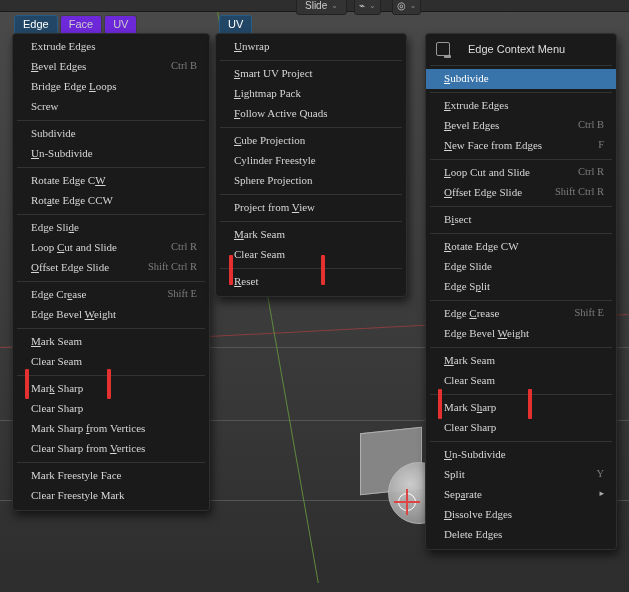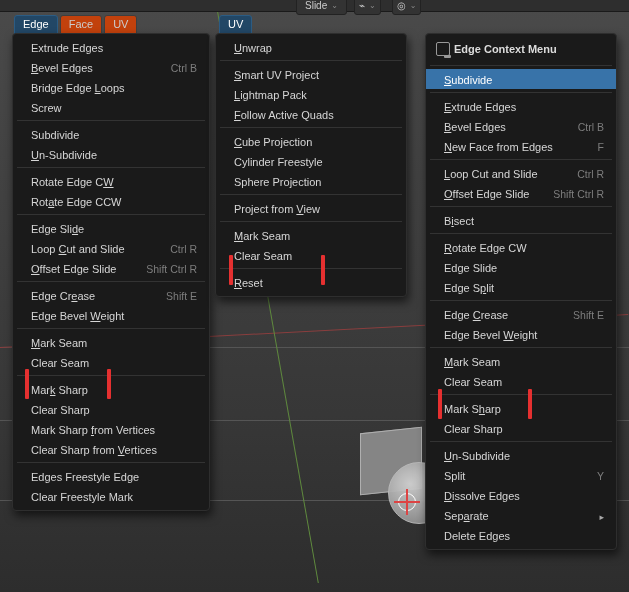--- a/index.html
+++ b/index.html
@@ -84,21 +84,21 @@
   
   .tab-row {
     position: absolute;
     display: flex;
     gap: 2px;
   }
   .tab-btn {
     padding: 3px 8px 4px 8px;
     border: 1px solid #3e3e3e;
     border-radius: 3px 3px 0 0;
-    background: #c2410c;
+    background: #6d28d9;
     color: #ccc;
     line-height: 1;
   }
   .tab-btn.active {
     background: #224766;
     border-color: #2b5c84;
     color: #fff;
   }
 
   
@@ -106,45 +106,45 @@
     position: absolute;
     background: #1a1a1a;
     border: 1px solid #2e2e2e;
     border-radius: 4px;
     box-shadow: 2px 5px 10px rgba(0,0,0,.6);
     padding: 3px 0 4px 0;
   }
   .menu-title {
     display:flex;
     align-items:center;
-    gap:4px;
+    gap:18px;
     padding: 5px 10px 6px 10px;
     color: #ddd;
     font-size: 11px;
-    font-weight: bold;
   }
   .menu-title .ico {
     display:inline-block;
     width:12px;height:12px;
     border:1px solid #999;
     border-radius:2px;
     position:relative;
   }
   .menu-title .ico::after{
     content:'';position:absolute;right:-2px;bottom:-3px;width:7px;height:3px;
     background:#999;border-radius:1px;
   }
   .menu .item {
     display: flex;
-    align-items: flex-end;
+    align-items: flex-start;
     justify-content: space-between;
     padding: 3px 12px 3px 18px;
     min-height: 14px;
     color: #d6d6d6;
     white-space: nowrap;
+    font-family: Liberation Serif, serif;
   }
   .menu .item .lbl { flex: 1; }
   .menu .item .sc  { color: #7d7d7d; padding-left: 20px; font-size: 10.5px; }
   .menu .item.arrow::after {
     content: '▸';
     color: #aaa;
     padding-left: 10px;
     font-size: 9px;
   }
   .menu .item.hl {
@@ -267,21 +267,21 @@
       <span class="lbl">Clear Sharp</span>
     </div>
   <div class="item">
       <span class="lbl">Mark Sharp <u>f</u>rom Vertices</span>
     </div>
   <div class="item">
       <span class="lbl">Clear Sharp from <u>V</u>ertices</span>
     </div>
   <div class="sep"></div>
   <div class="item">
-      <span class="lbl">Edges Freestyle Edge</span>
+      <span class="lbl">Mark Freestyle Face</span>
     </div>
   <div class="item">
       <span class="lbl">Clear Freestyle Mark</span>
     </div>
 </div>
 
 <div class="redbar" style="left:25px;top:369px;height:30px"></div>
 <div class="redbar" style="left:107px;top:369px;height:30px"></div>
 
 <div class="menu" style="left:215px;top:33px;width:190px">
@@ -395,25 +395,25 @@
       <span class="lbl">Clear Sharp</span>
     </div>
   <div class="sep"></div>
   <div class="item">
       <span class="lbl"><u>U</u>n-Subdivide</span>
     </div>
   <div class="item">
       <span class="lbl">Split</span>
       <span class="sc">Y</span>
     </div>
-  <div class="item">
-      <span class="lbl"><u>D</u>issolve Edges</span>
-    </div>
   <div class="item arrow">
       <span class="lbl">Sep<u>a</u>rate</span>
     </div>
   <div class="item">
+      <span class="lbl"><u>D</u>issolve Edges</span>
+    </div>
+  <div class="item">
       <span class="lbl">Delete Edges</span>
     </div>
 </div>
 
 <div class="redbar" style="left:438px;top:389px;height:30px"></div>
 <div class="redbar" style="left:528px;top:389px;height:30px"></div>
 
 </body></html>

